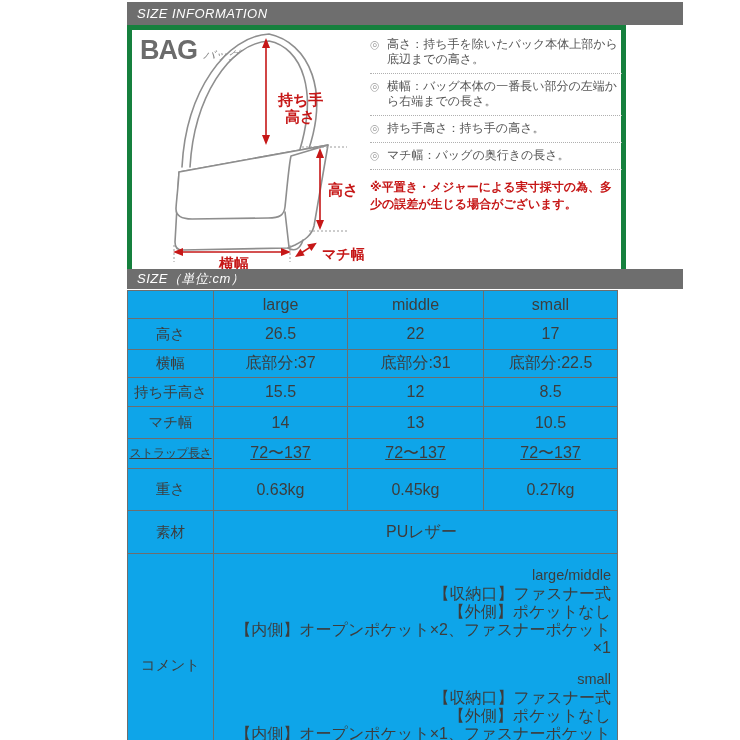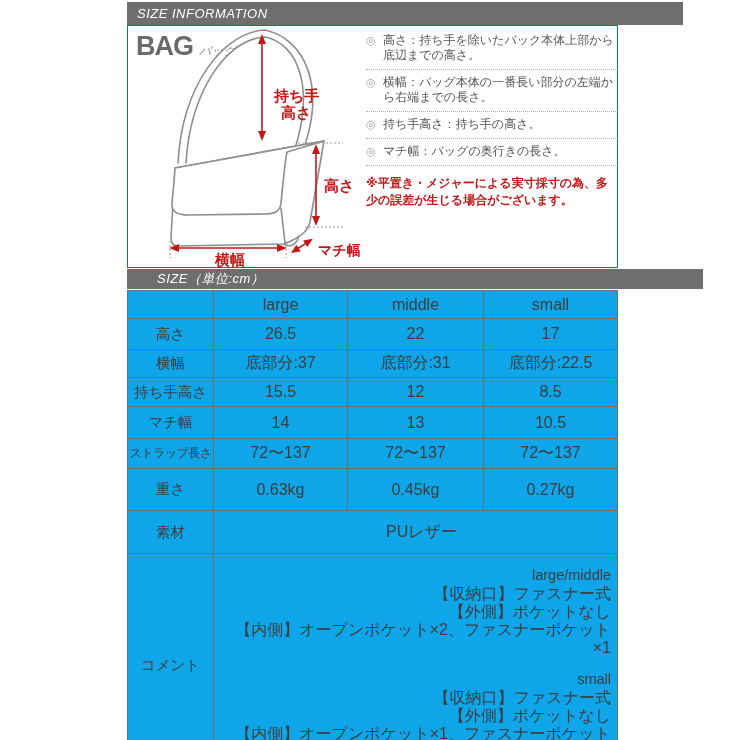--- a/index.html
+++ b/index.html
@@ -3,45 +3,45 @@
 <meta charset="utf-8">
 <style>
   html,body{margin:0;padding:0;background:#ffffff;}
   .screen{
     position:relative;width:740px;height:740px;background:#ffffff;overflow:hidden;
     font-family:"Liberation Sans","DejaVu Sans",sans-serif;color:#3d3d3d;
   }
   
   .bar{position:absolute;left:127px;width:556px;background:#6e6e6e;display:flex;align-items:center;}
   .top-bar{top:2px;height:23px;}
-  .size-bar{top:269px;height:20px;padding-left:20px;}
+  .size-bar{top:269px;height:20px;}
   .bar-text{font-style:italic;font-size:13px;color:#ffffff;padding-left:10px;letter-spacing:.5px;white-space:nowrap;}
   
-  .content-box{position:absolute;left:127px;top:25px;width:489px;height:241px;background:#ffffff;border:1px solid #15803d;}
+  .content-box{position:absolute;left:127px;top:25px;width:489px;height:241px;background:#ffffff;border:5px solid #15803d;}
   .bag-title{position:absolute;left:8px;top:5px;white-space:nowrap;}
   .bag-en{font-size:27px;font-weight:bold;color:#6b6b6b;letter-spacing:-1px;}
   .bag-jp{font-size:12px;font-style:italic;color:#868686;margin-left:6px;}
   .bag-svg{position:absolute;left:0;top:0;overflow:visible;}
   .bag-svg text{font-family:"Liberation Sans","DejaVu Sans",sans-serif;}
   
   .legend{position:absolute;left:238px;top:2px;width:252px;}
   .legend-item{position:relative;padding:5px 0 6px 17px;border-bottom:1px dotted #b0b0b0;
     font-size:12px;line-height:15px;color:#565656;}
   .bullet{position:absolute;left:0;top:5px;font-size:11px;color:#9e9e9e;line-height:15px;}
   .legend-note{margin-top:9px;font-size:12px;font-weight:bold;color:#c61717;line-height:17px;}
   
   .size-table{position:absolute;left:127px;top:290px;width:490px;border-collapse:collapse;
     table-layout:fixed;background:#0ea5e9;color:#3d3d3d;}
   .size-table th,.size-table td{border:1.5px solid #6e6e6e;font-weight:normal;text-align:center;
     padding:0;font-size:16px;}
   .size-table th.rowlabel{font-size:14.5px;}
   .size-table th.rowlabel-sm{font-size:12px;letter-spacing:-0.5px;}
   tr.h-head{height:28px;}
   tr.h31{height:31px;} tr.h28{height:28px;} tr.h29{height:29px;} tr.h32{height:32px;}
-  tr.h30{height:30px;} tr.h42{height:42px;} tr.h43{height:43px;} tr.h184{height:184px;}
+  tr.h30{height:30px;text-decoration:underline;} tr.h42{height:42px;} tr.h43{height:43px;} tr.h184{height:184px;}
   td.left-cell{text-align:center;padding-left:12px;}
   td.comment-cell{text-align:right;vertical-align:top;padding:12px 6px 16px 12px;}
   .c-line{font-size:16px;line-height:18px;}
   .c-title{font-size:14.5px;line-height:19px;}
   .c-gap{margin-top:13px;}
 </style>
 </head>
 <body>
 
 <div class="screen">

